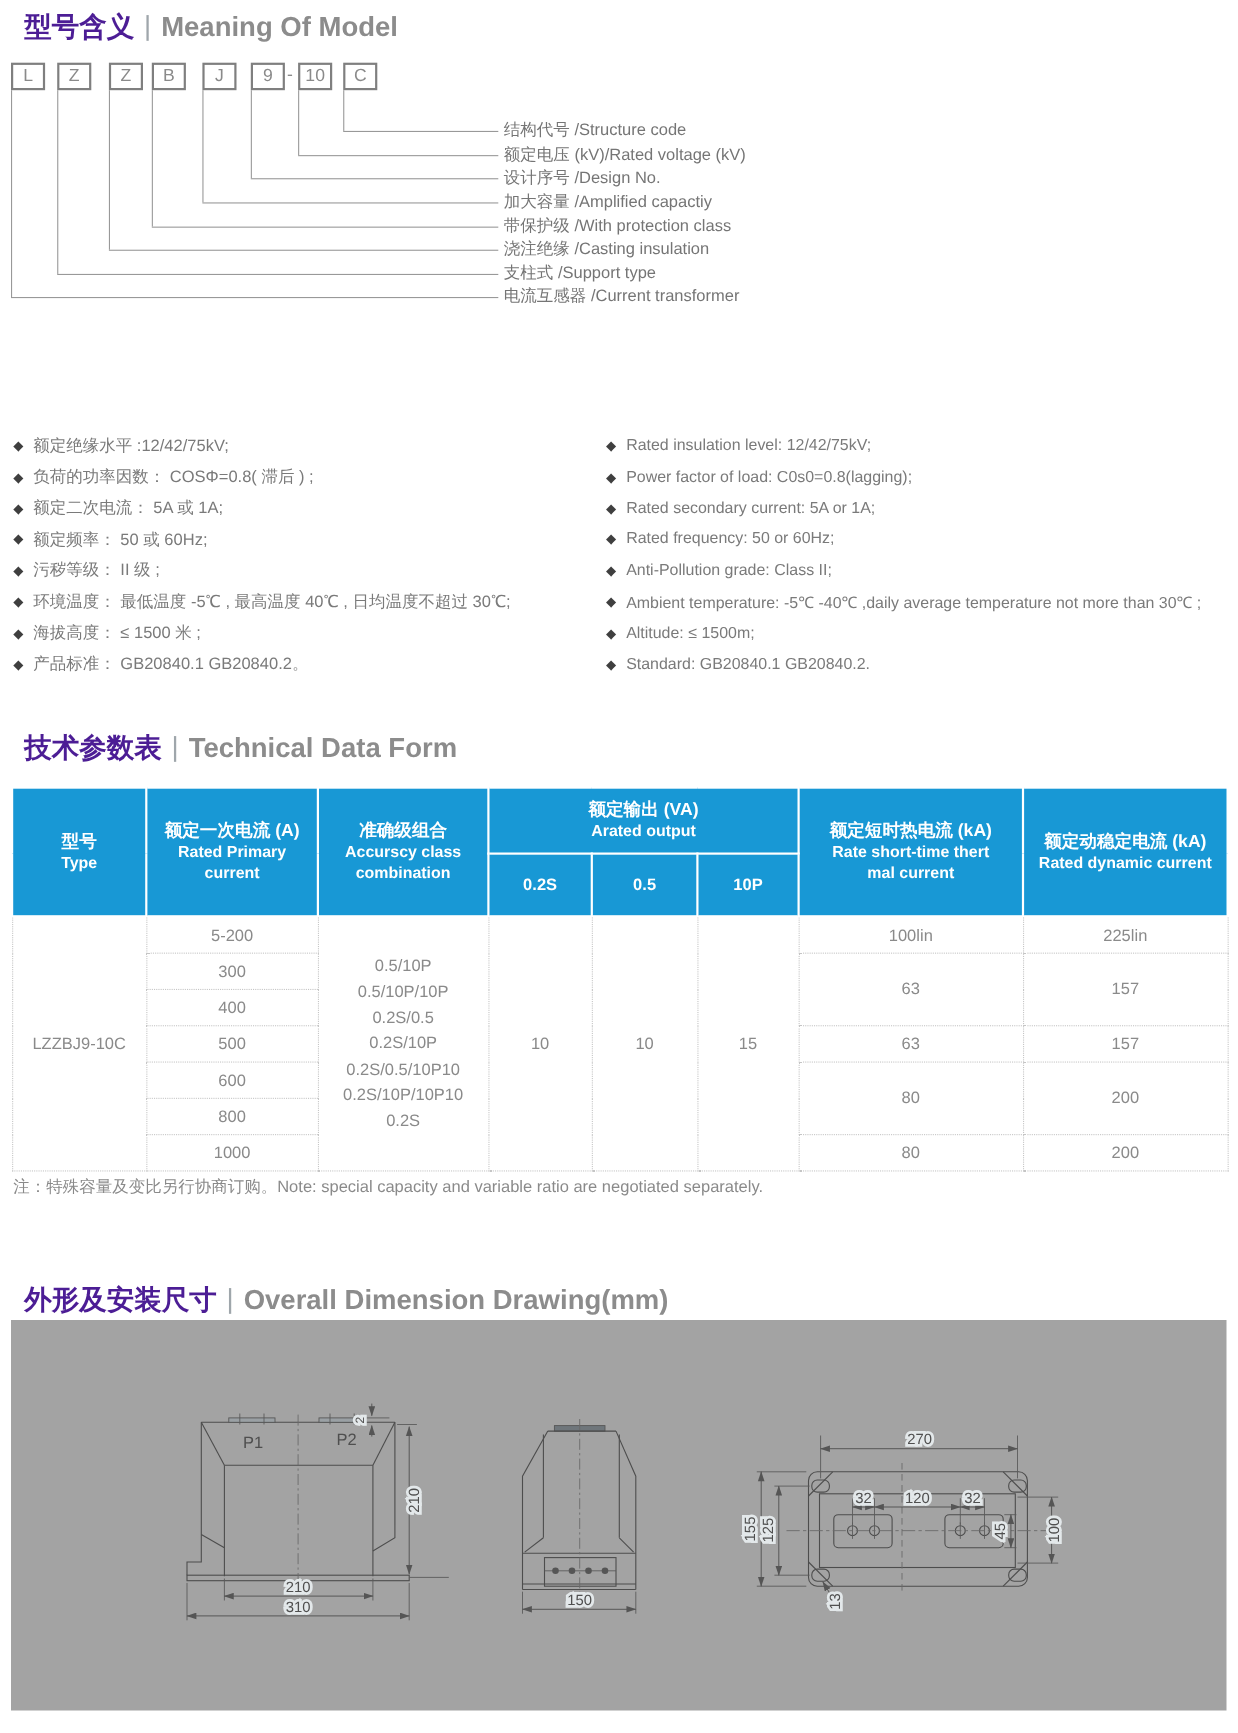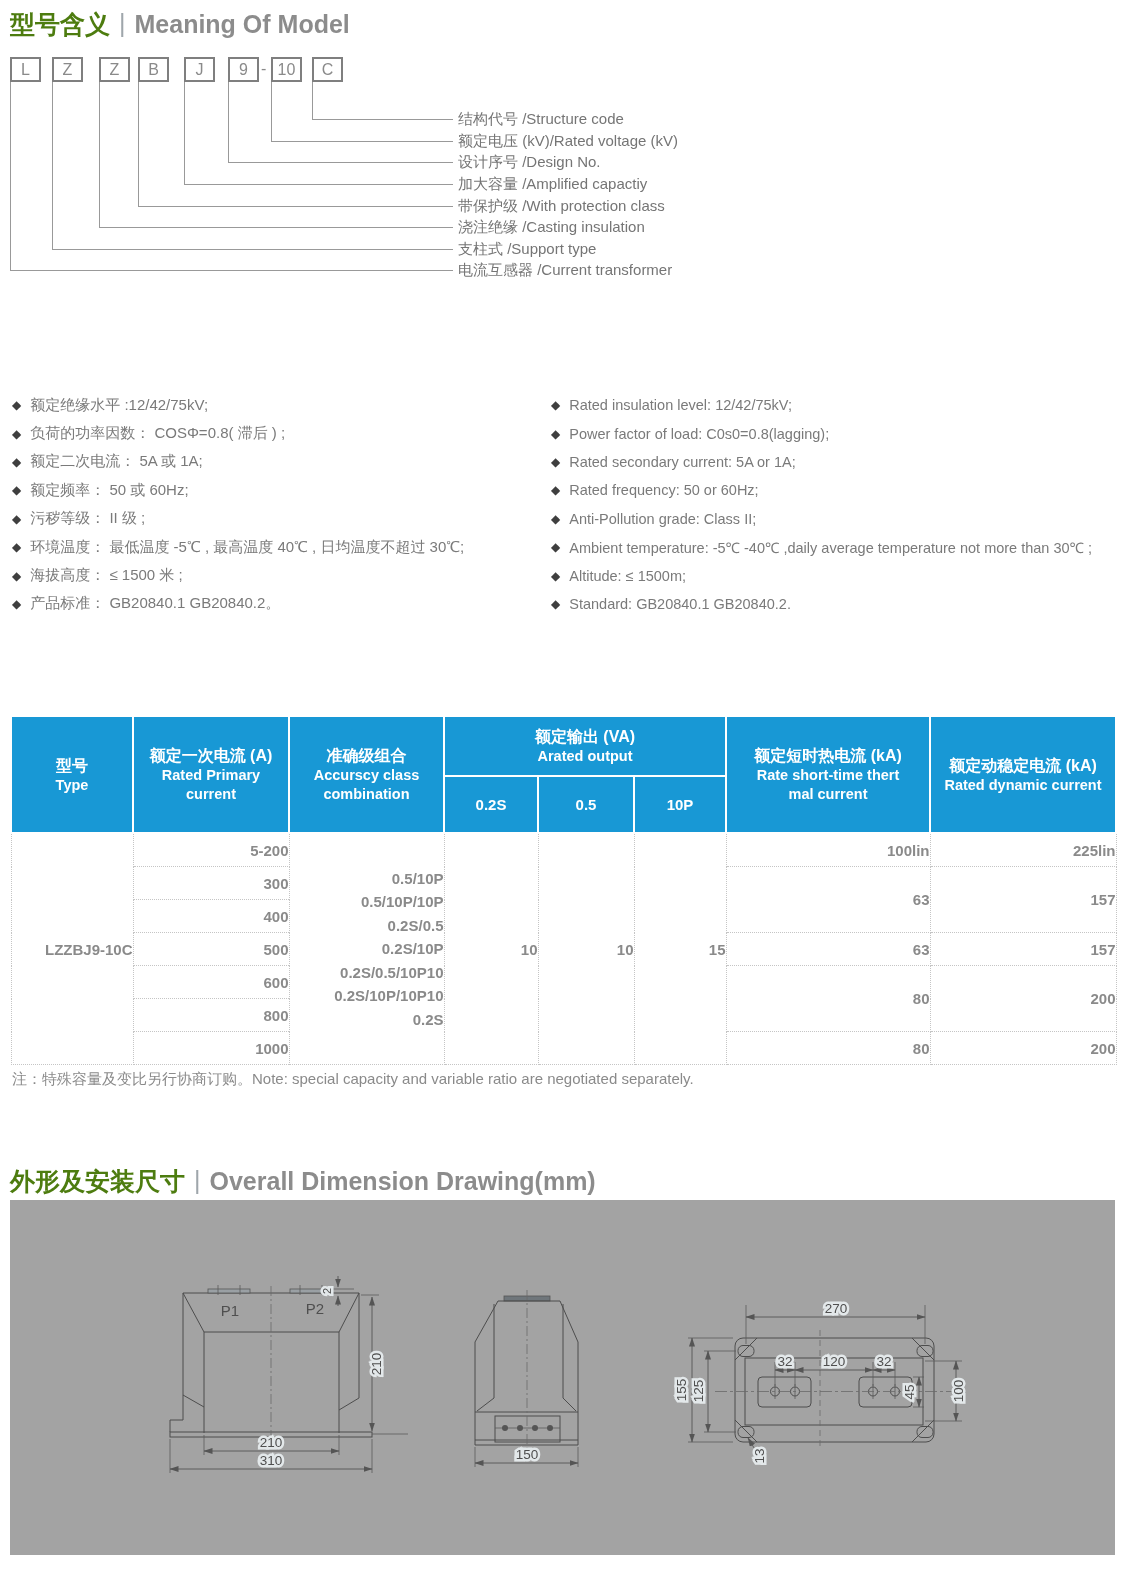--- a/index.html
+++ b/index.html
@@ -1,42 +1,42 @@
 <!DOCTYPE html>
 <html><head>
 <meta charset="utf-8">
 <style>
   html,body{margin:0;padding:0;background:#fff;}
   .page{position:relative;width:1125px;height:1575px;background:#fff;overflow:hidden;
         font-family:"Liberation Sans",sans-serif;}
   
   .sec-title{position:absolute;left:10px;font-size:25px;font-weight:bold;white-space:nowrap;}
-  .sec-title .zh{color:#4d7c0f;}
+  .sec-title .zh{color:#4c1d95;margin-left:12px;}
   .sec-title .bar{color:#9fa6ab;font-weight:normal;margin:0 9px;position:relative;top:-1px;}
   .sec-title .en{color:#8C8C8C;}
   
   .mbox{position:absolute;top:57px;width:31px;height:25px;border:2px solid #7f7f7f;box-sizing:border-box;
         color:#8a8a8a;font-size:16px;display:flex;align-items:center;justify-content:center;background:#fff;}
   .mdash{position:absolute;color:#8a8a8a;font-size:16px;}
   .vl{position:absolute;width:1px;background:#999;}
   .hl{position:absolute;height:1px;background:#999;}
   .mlabel{position:absolute;left:458px;height:20px;line-height:20px;font-size:15px;color:#757575;white-space:nowrap;}
   
   .bullets{position:absolute;top:391px;}
   .bullet{display:flex;align-items:center;height:28.4px;color:#7a7a7a;font-size:15px;white-space:nowrap;}
   .bullet .dia{color:#3f3f3f;font-size:12px;margin-right:9px;flex:none;}
   
   .ttable{position:absolute;left:10px;top:715px;width:1105px;border-collapse:collapse;table-layout:fixed;}
   .ttable th{background:#1898D5;color:#fff;border:2px solid #fff;font-weight:bold;
              text-align:center;vertical-align:middle;padding:0;}
   .ttable .th-zh{display:block;font-size:16px;line-height:21px;}
   .ttable .th-en{display:block;font-size:14.5px;line-height:19px;}
   .ttable tr.h1{height:60px;} .ttable tr.h2{height:57px;}
-  .ttable td{border:1px dotted #c5c5c5;text-align:right;vertical-align:middle;
-             color:#8a8a8a;font-size:15px;height:32px;padding:0;background:#fff;font-weight:bold;}
+  .ttable td{border:1px dotted #c5c5c5;text-align:center;vertical-align:middle;
+             color:#8a8a8a;font-size:15px;height:32px;padding:0;background:#fff;}
   .acc-line{line-height:23.5px;}
   .note{position:absolute;left:12px;top:1070px;font-size:15px;color:#8a8a8a;white-space:nowrap;}
   
   .panel{position:absolute;left:10px;top:1200px;width:1105px;height:355px;background:#a3a3a3;}
   .panel svg{position:absolute;overflow:visible;}
   .geo{stroke:#4d4d4d;fill:none;stroke-width:1;}
   .thin{stroke:#5a5a5a;fill:none;stroke-width:0.8;}
   .cl{stroke:#6a6a6a;fill:none;stroke-width:0.8;}
   .dim{stroke:#555;fill:none;stroke-width:0.9;}
   .dt{fill:#4f4f4f;font-size:13.5px;text-anchor:middle;paint-order:stroke;stroke:#E3E8EA;stroke-width:5px;
@@ -152,20 +152,23 @@
     <div class="bullet" style="font-size:14.5px;">
         <span class="dia">◆</span>
         <span>Altitude: ≤ 1500m;</span>
       </div>
     <div class="bullet" style="font-size:14.5px;">
         <span class="dia">◆</span>
         <span>Standard: GB20840.1 GB20840.2.</span>
       </div>
   </div>
 
+  <div class="sec-title" style="top:663px;">
+    <span class="zh">技术参数表</span><span class="bar">|</span><span class="en">Technical Data Form</span>
+  </div>
 
   <table class="ttable">
     <colgroup>
       <col style="width:122px;">
         <col style="width:156px;">
         <col style="width:155px;">
       <col style="width:94px;">
         <col style="width:96px;">
         <col style="width:92px;">
       <col style="width:204px;">

